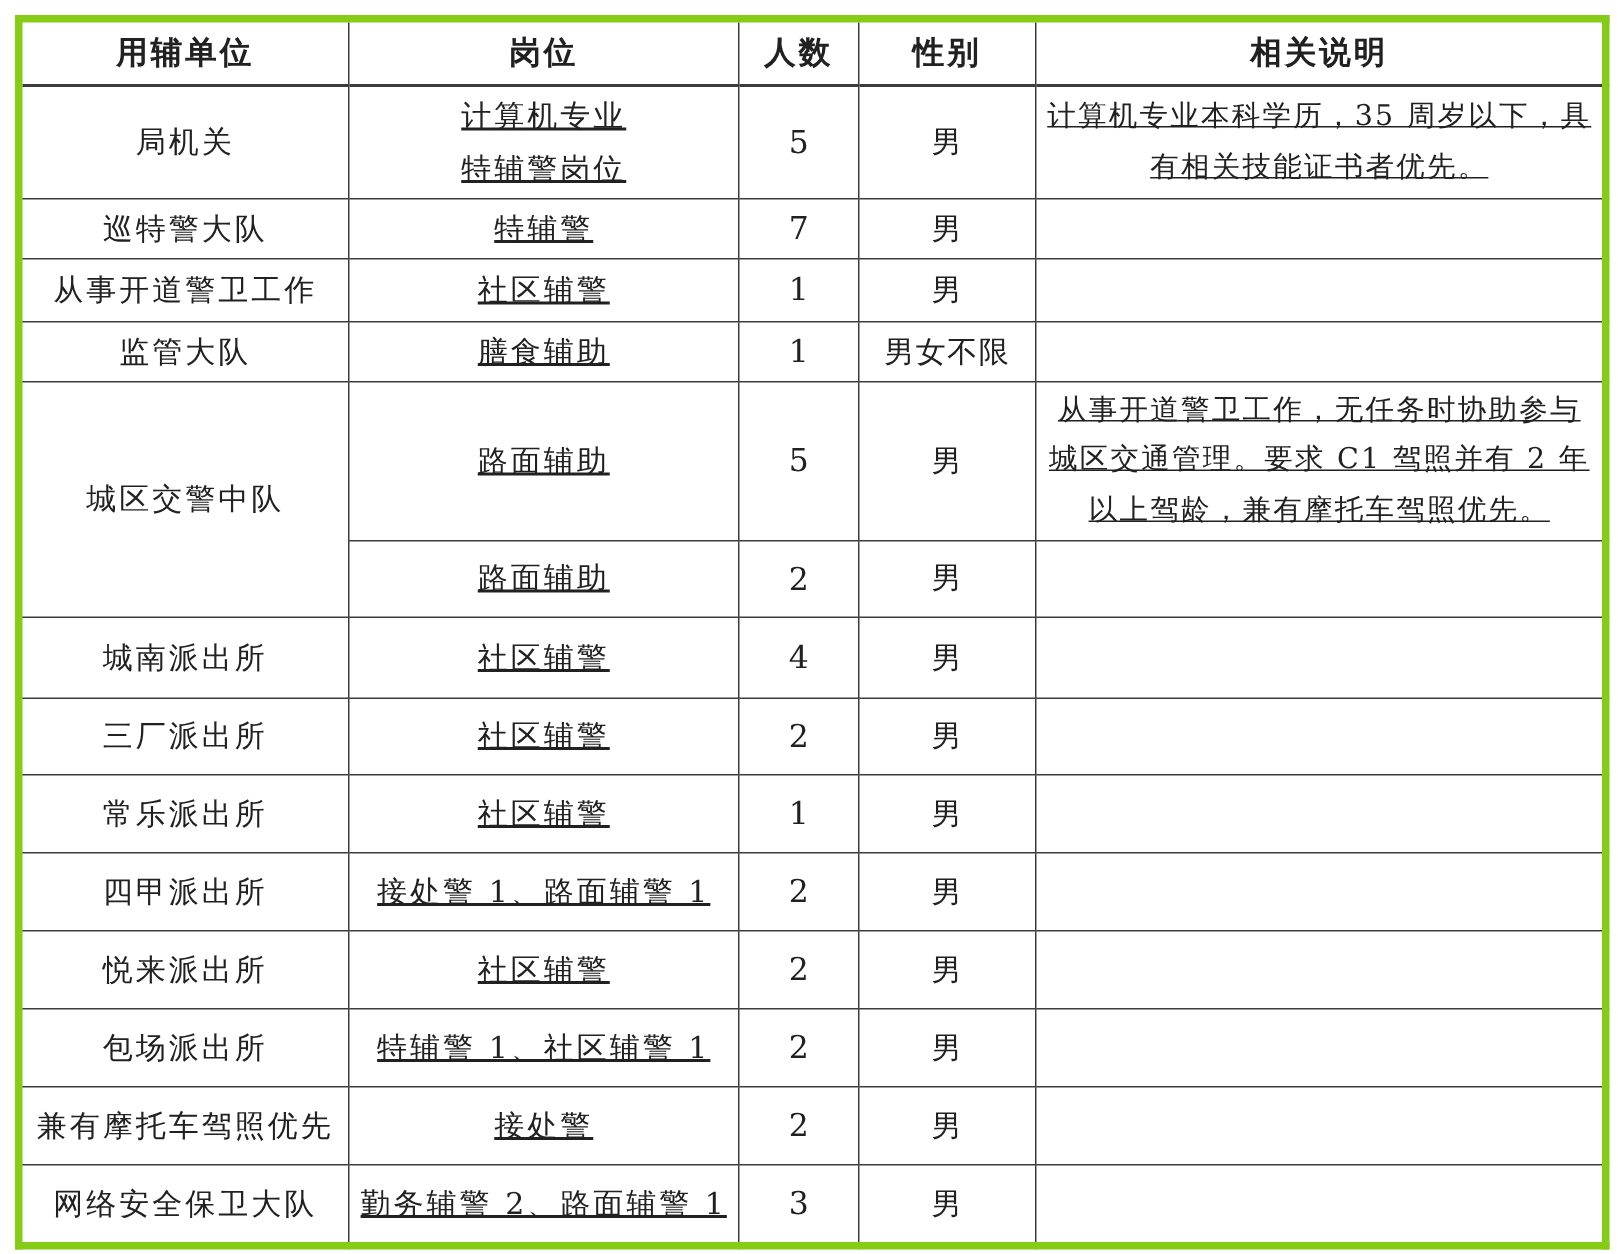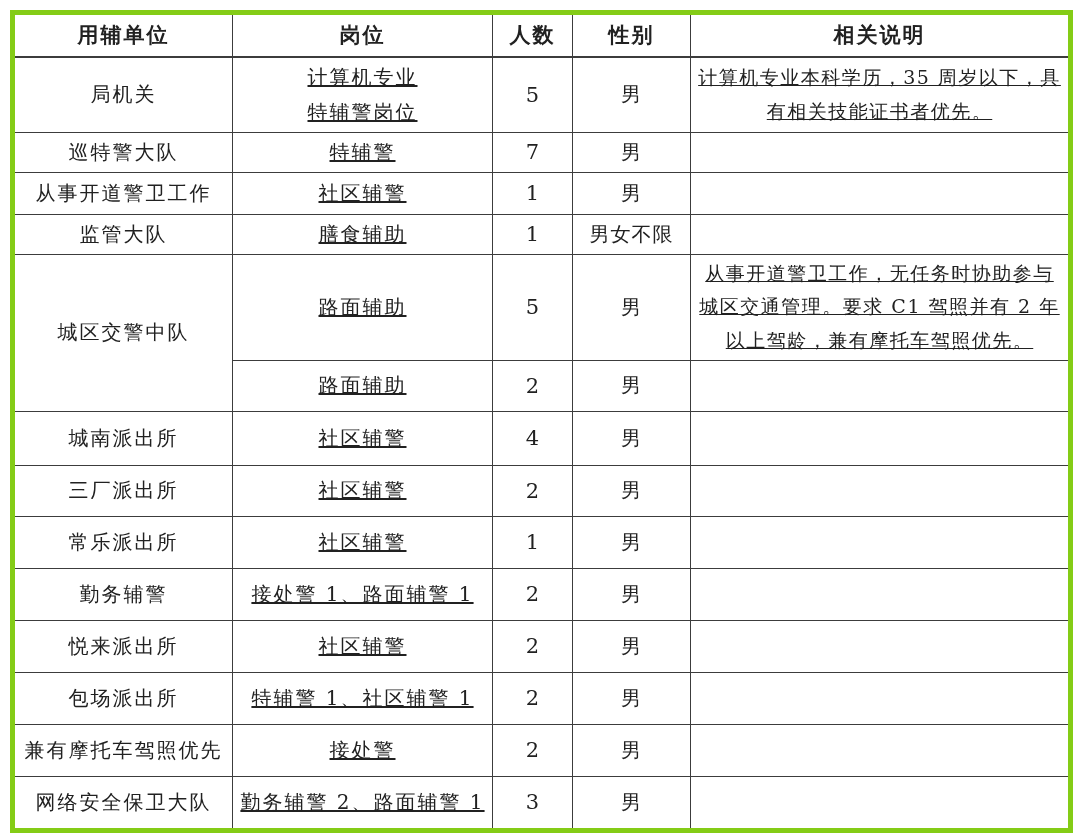--- a/index.html
+++ b/index.html
@@ -157,21 +157,21 @@
         <td class="c-note"></td>
       </tr>
       <tr class="h-52">
         <td class="c-unit">常乐派出所</td>
         <td class="c-pos">社区辅警</td>
         <td class="c-count">1</td>
         <td class="c-gender">男</td>
         <td class="c-note"></td>
       </tr>
       <tr class="h-52">
-        <td class="c-unit">勤务辅警</td>
+        <td class="c-unit">四甲派出所</td>
         <td class="c-pos">接处警 1、路面辅警 1</td>
         <td class="c-count">2</td>
         <td class="c-gender">男</td>
         <td class="c-note"></td>
       </tr>
       <tr class="h-52">
         <td class="c-unit">悦来派出所</td>
         <td class="c-pos">社区辅警</td>
         <td class="c-count">2</td>
         <td class="c-gender">男</td>

